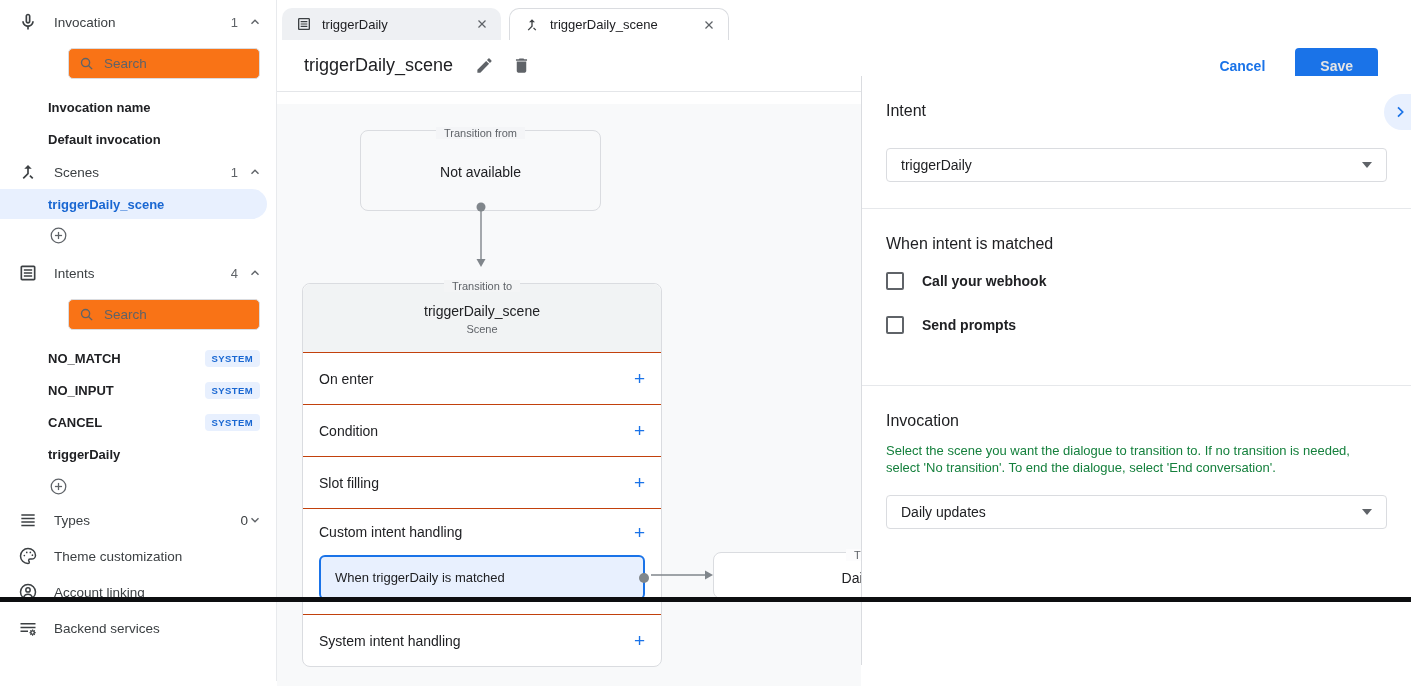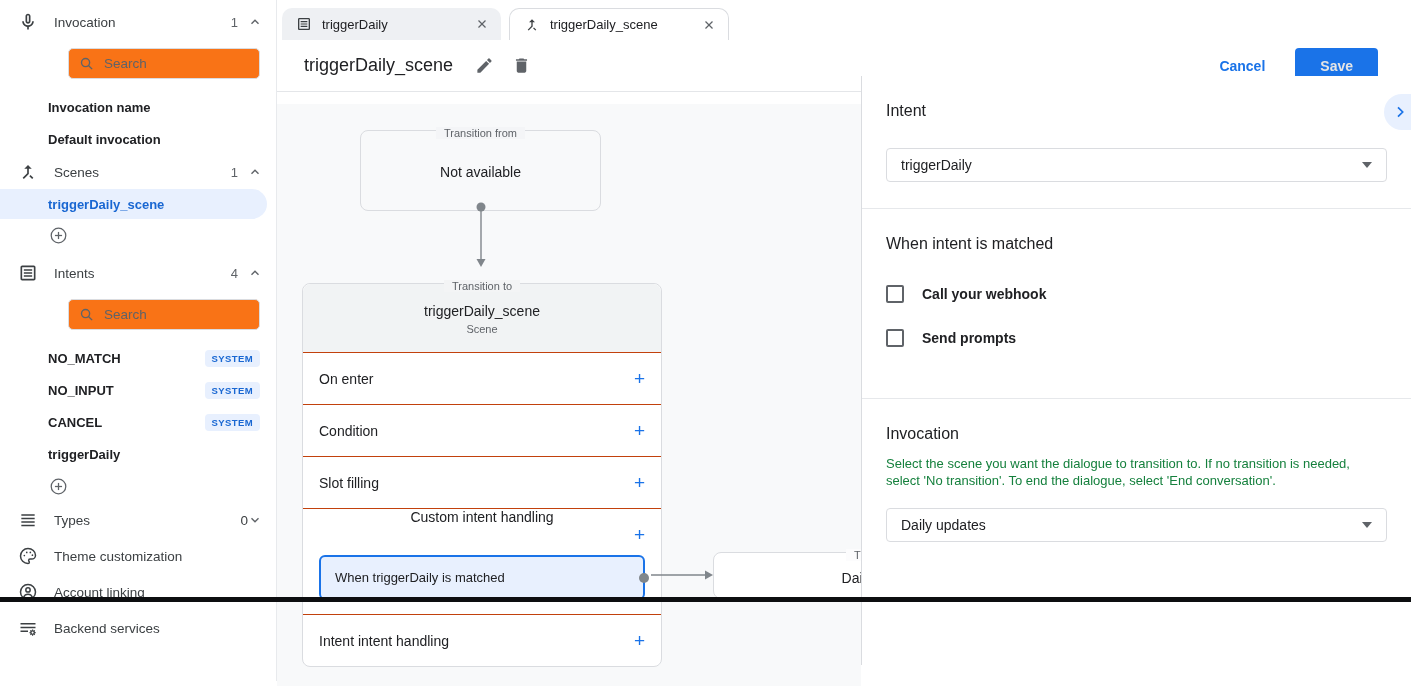--- a/index.html
+++ b/index.html
@@ -76,42 +76,42 @@
     border:1px solid #dadce0; border-radius:8px; background:#fff; }
   .scene-head { background:#f1f3f4; border-radius:8px 8px 0 0; height:68px; text-align:center;
     padding-top:19px; }
   .scene-head .sc-title { font-size:14px; color:#202124; }
   .scene-head .sc-sub { font-size:11px; color:#5f6368; margin-top:4px; }
   .scene-row { border-top:1px solid #c2410c; padding:0 16px; }
   .row-line { height:51px; display:flex; align-items:center; }
   .row-line .rl-label { font-size:14px; color:#202124; }
   .plus { margin-left:auto; color:#1a73e8; font-size:19px; font-weight:400; cursor:pointer; line-height:1; }
   .scene-row.tall { padding-bottom:14px; }
-  .scene-row.tall .row-line { height:46px;flex-direction:column; }
+  .scene-row.tall .row-line { height:46px; }
   .sub-item { position:relative; height:45px; background:#e8f0fe; border:2px solid #1a73e8;
     border-radius:6px; display:flex; align-items:center; padding:0 14px; cursor:pointer; }
   .sub-item .si-label { font-size:13px; color:#202124; }
   .sub-dot { position:absolute; right:-6px; top:50%; margin-top:-5px; width:10px; height:10px;
     border-radius:50%; background:#80868b; }
 
   
   .panel { position:absolute; left:861px; top:76px; right:0; height:589px; background:#fff;
     border-left:1px solid #dadce0; padding:0 24px; }
   .panel h2 { font-size:16px; font-weight:400; color:#202124; }
   .h-intent { padding-top:26px; }
   .h-matched { padding-top:26px; }
   .h-transition { padding-top:26px; }
   .select { margin-top:28px; height:34px; border:1px solid #dadce0; border-radius:4px;
     display:flex; align-items:center; padding:0 14px; cursor:pointer; background:#fff; }
   .select .sel-val { font-size:14px; color:#202124; }
   .caret { margin-left:auto; width:0; height:0; border-left:5px solid transparent;
     border-right:5px solid transparent; border-top:6px solid #5f6368; }
   .p-divider { margin:26px -24px 0; border:none; border-top:1px solid #e6e8eb; }
   .p-divider.d2 { margin-top:51px; }
-  .cb-row { margin-top:32px; display:flex; align-items:center; cursor:pointer; }
+  .cb-row { margin-top:19px; display:flex; align-items:center; cursor:pointer; }
   .cb-row + .cb-row { margin-top:26px; }
   .cb-box { width:18px; height:18px; border:2px solid #5f6368; border-radius:2px;
     margin-right:18px; background:#fff; flex:none; }
   .cb-label { font-size:14px; font-weight:700; color:#202124; }
   .p-desc { margin-top:12px; font-size:13px; line-height:17px; color:#15803d; max-width:526px; }
   .sel-transition { margin-top:19px; }
   .expand-btn { position:absolute; right:0; top:18px; width:27px; height:36px;
     background:#e8f0fe; border-radius:18px 0 0 18px; display:flex; align-items:center;
     justify-content:center; cursor:pointer; }
   .expand-btn svg { width:16px; height:16px; color:#1a73e8; margin-left:4px; }
@@ -341,21 +341,21 @@
           <span class="rl-label">Custom intent handling</span>
           <span class="plus">+</span>
         </div>
         <div class="sub-item">
           <span class="si-label">When triggerDaily is matched</span>
           <span class="sub-dot"></span>
         </div>
       </div>
       <div class="scene-row">
         <div class="row-line">
-          <span class="rl-label">Intent intent handling</span>
+          <span class="rl-label">System intent handling</span>
           <span class="plus">+</span>
         </div>
       </div>
     </div>
 
     <svg style="position:absolute;left:364px;top:463px" width="76" height="16" viewBox="0 0 76 16">
       <line x1="10" y1="8" x2="64" y2="8" stroke="#80868b" stroke-width="1.4"></line>
       <polygon points="64,3.5 64,12.5 72,8" fill="#80868b"></polygon>
     </svg>
 

